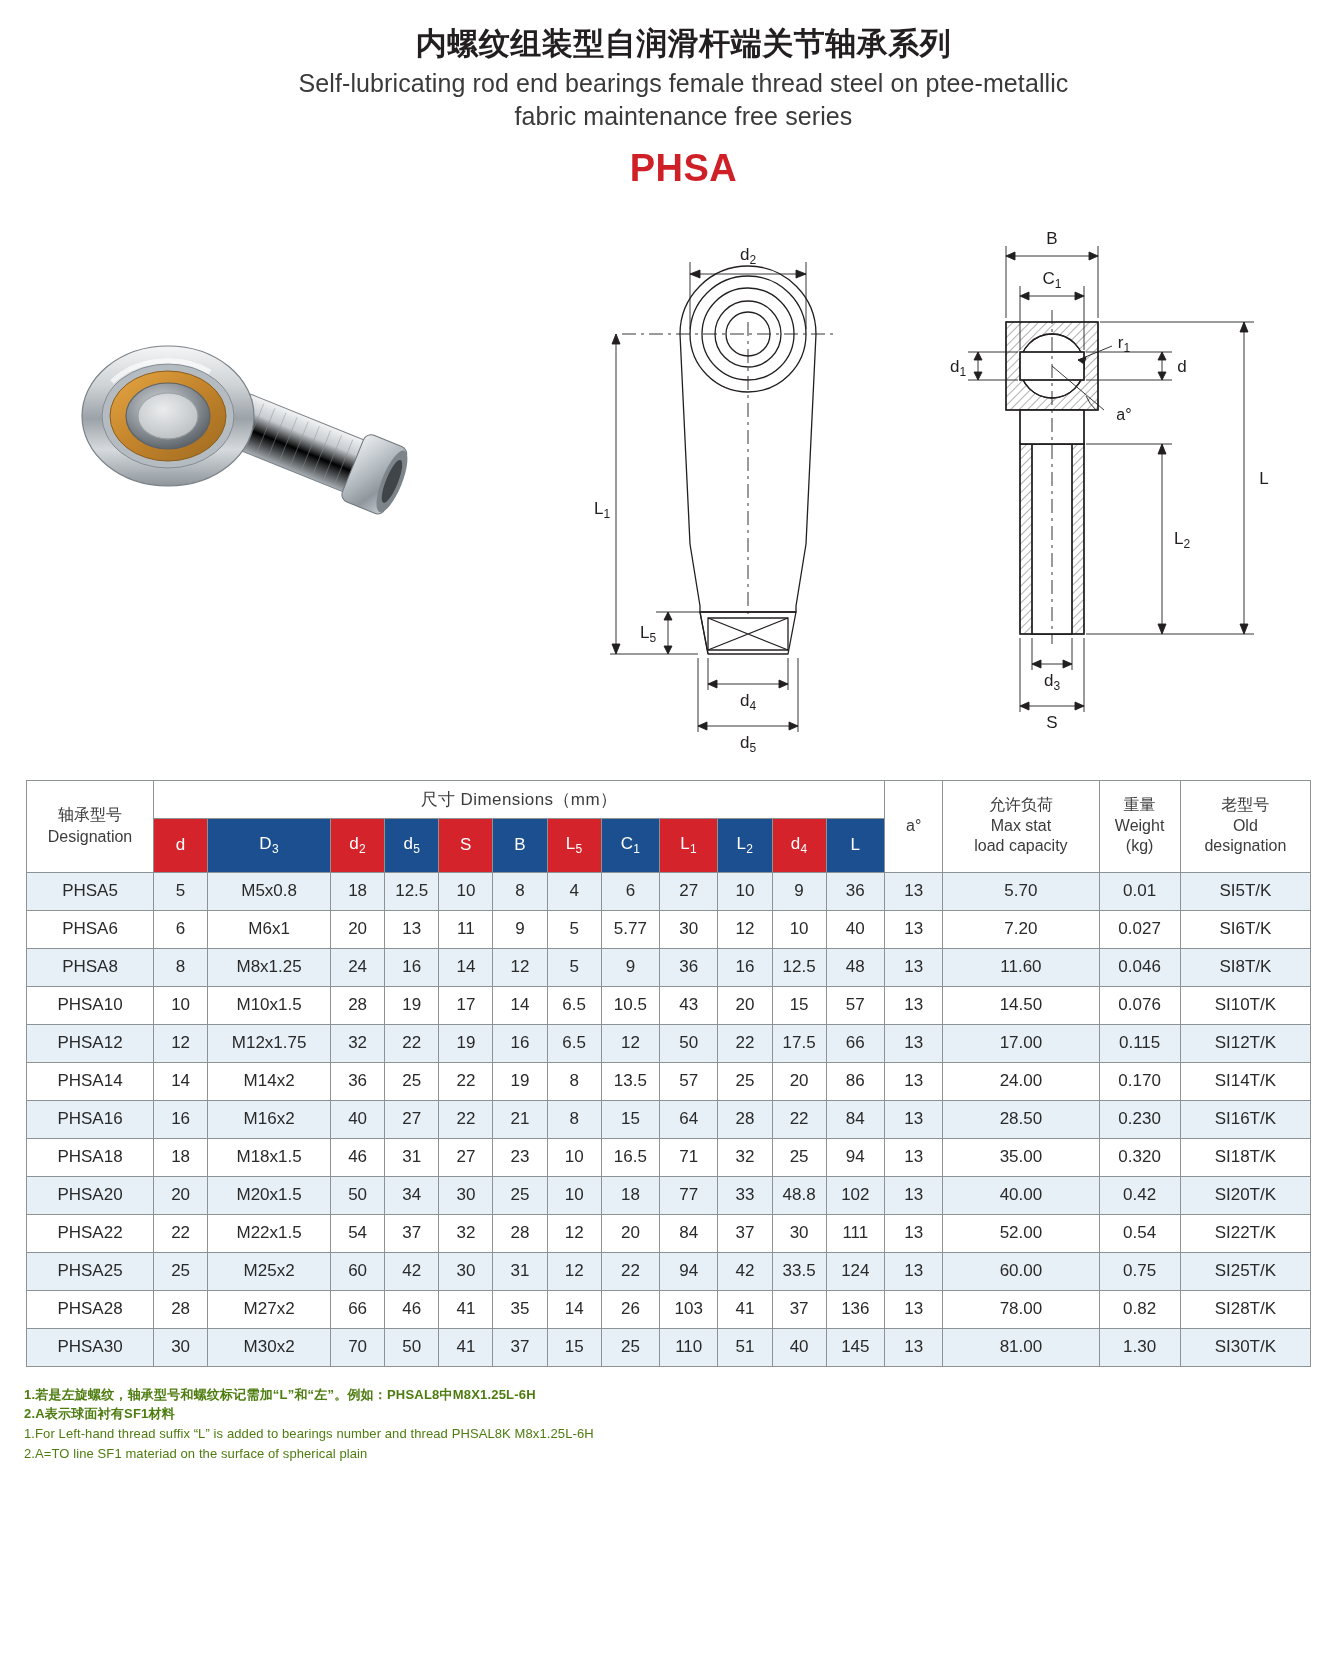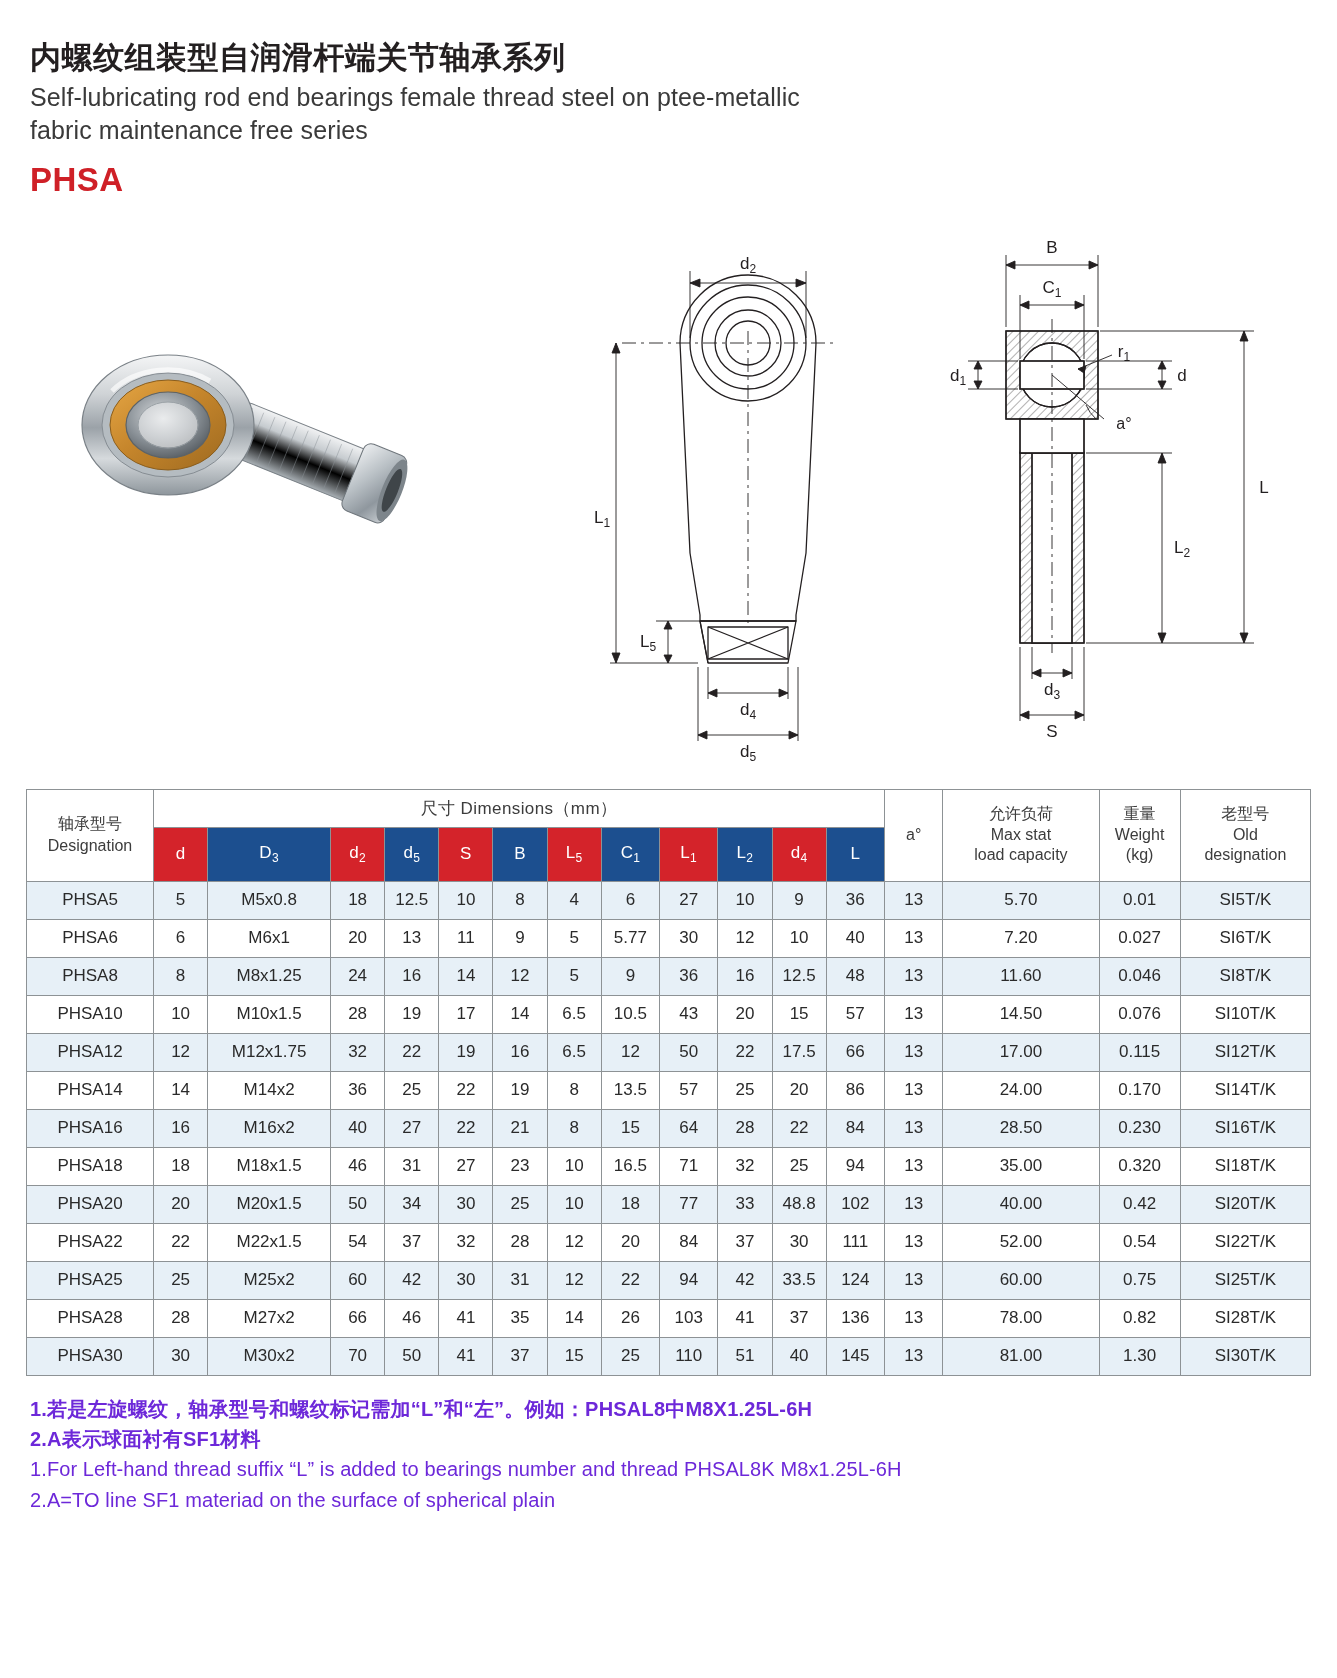--- a/index.html
+++ b/index.html
@@ -8,38 +8,38 @@
     width: 1337px;
     height: 1678px;
     background: #ffffff;
     font-family: "Liberation Sans", sans-serif;
     color: #231f20;
     overflow: hidden;
     position: relative;
   }
 
   
-  .header { padding: 40px 0 0 30px; }
+  .header { padding: 26px 0 0 30px; text-align: center; }
   .title-cn {
     font-size: 31px;
     font-weight: bold;
     letter-spacing: 0.5px;
     color: #231f20;
     line-height: 1.18;
   }
   .title-en {
     font-size: 25px;
     font-weight: normal;
     color: #3a3a3a;
     line-height: 1.32;
     margin-top: 4px;
     letter-spacing: 0.1px;
   }
   .series-code {
-    font-size: 33px;
+    font-size: 38px;
     font-weight: bold;
     color: #cf2027;
     margin-top: 14px;
     letter-spacing: 0.5px;
   }
 
   
   .figure-band {
     position: relative;
     height: 560px;
@@ -114,24 +114,24 @@
   table.spec td {
     height: 38px;
     font-size: 17px;
     color: #2a2a2a;
     background: #ffffff;
   }
   tr.alt td { background: #e7f0f7; }
 
   
   .notes {
-    padding: 18px 0 0 30px;
-    font-size: 20px;
+    padding: 18px 0 0 24px;
+    font-size: 13px;
     line-height: 1.52;
-    color: #6d28d9;
+    color: #4d7c0f;
   }
   .notes .n-cn { font-weight: bold; letter-spacing: 0.2px; }
   .notes .n-en { letter-spacing: 0.1px; }
 </style>
 </head>
 <body>
 
 <div class="header">
   <div class="title-cn">内螺纹组装型自润滑杆端关节轴承系列</div>
   <div class="title-en">

